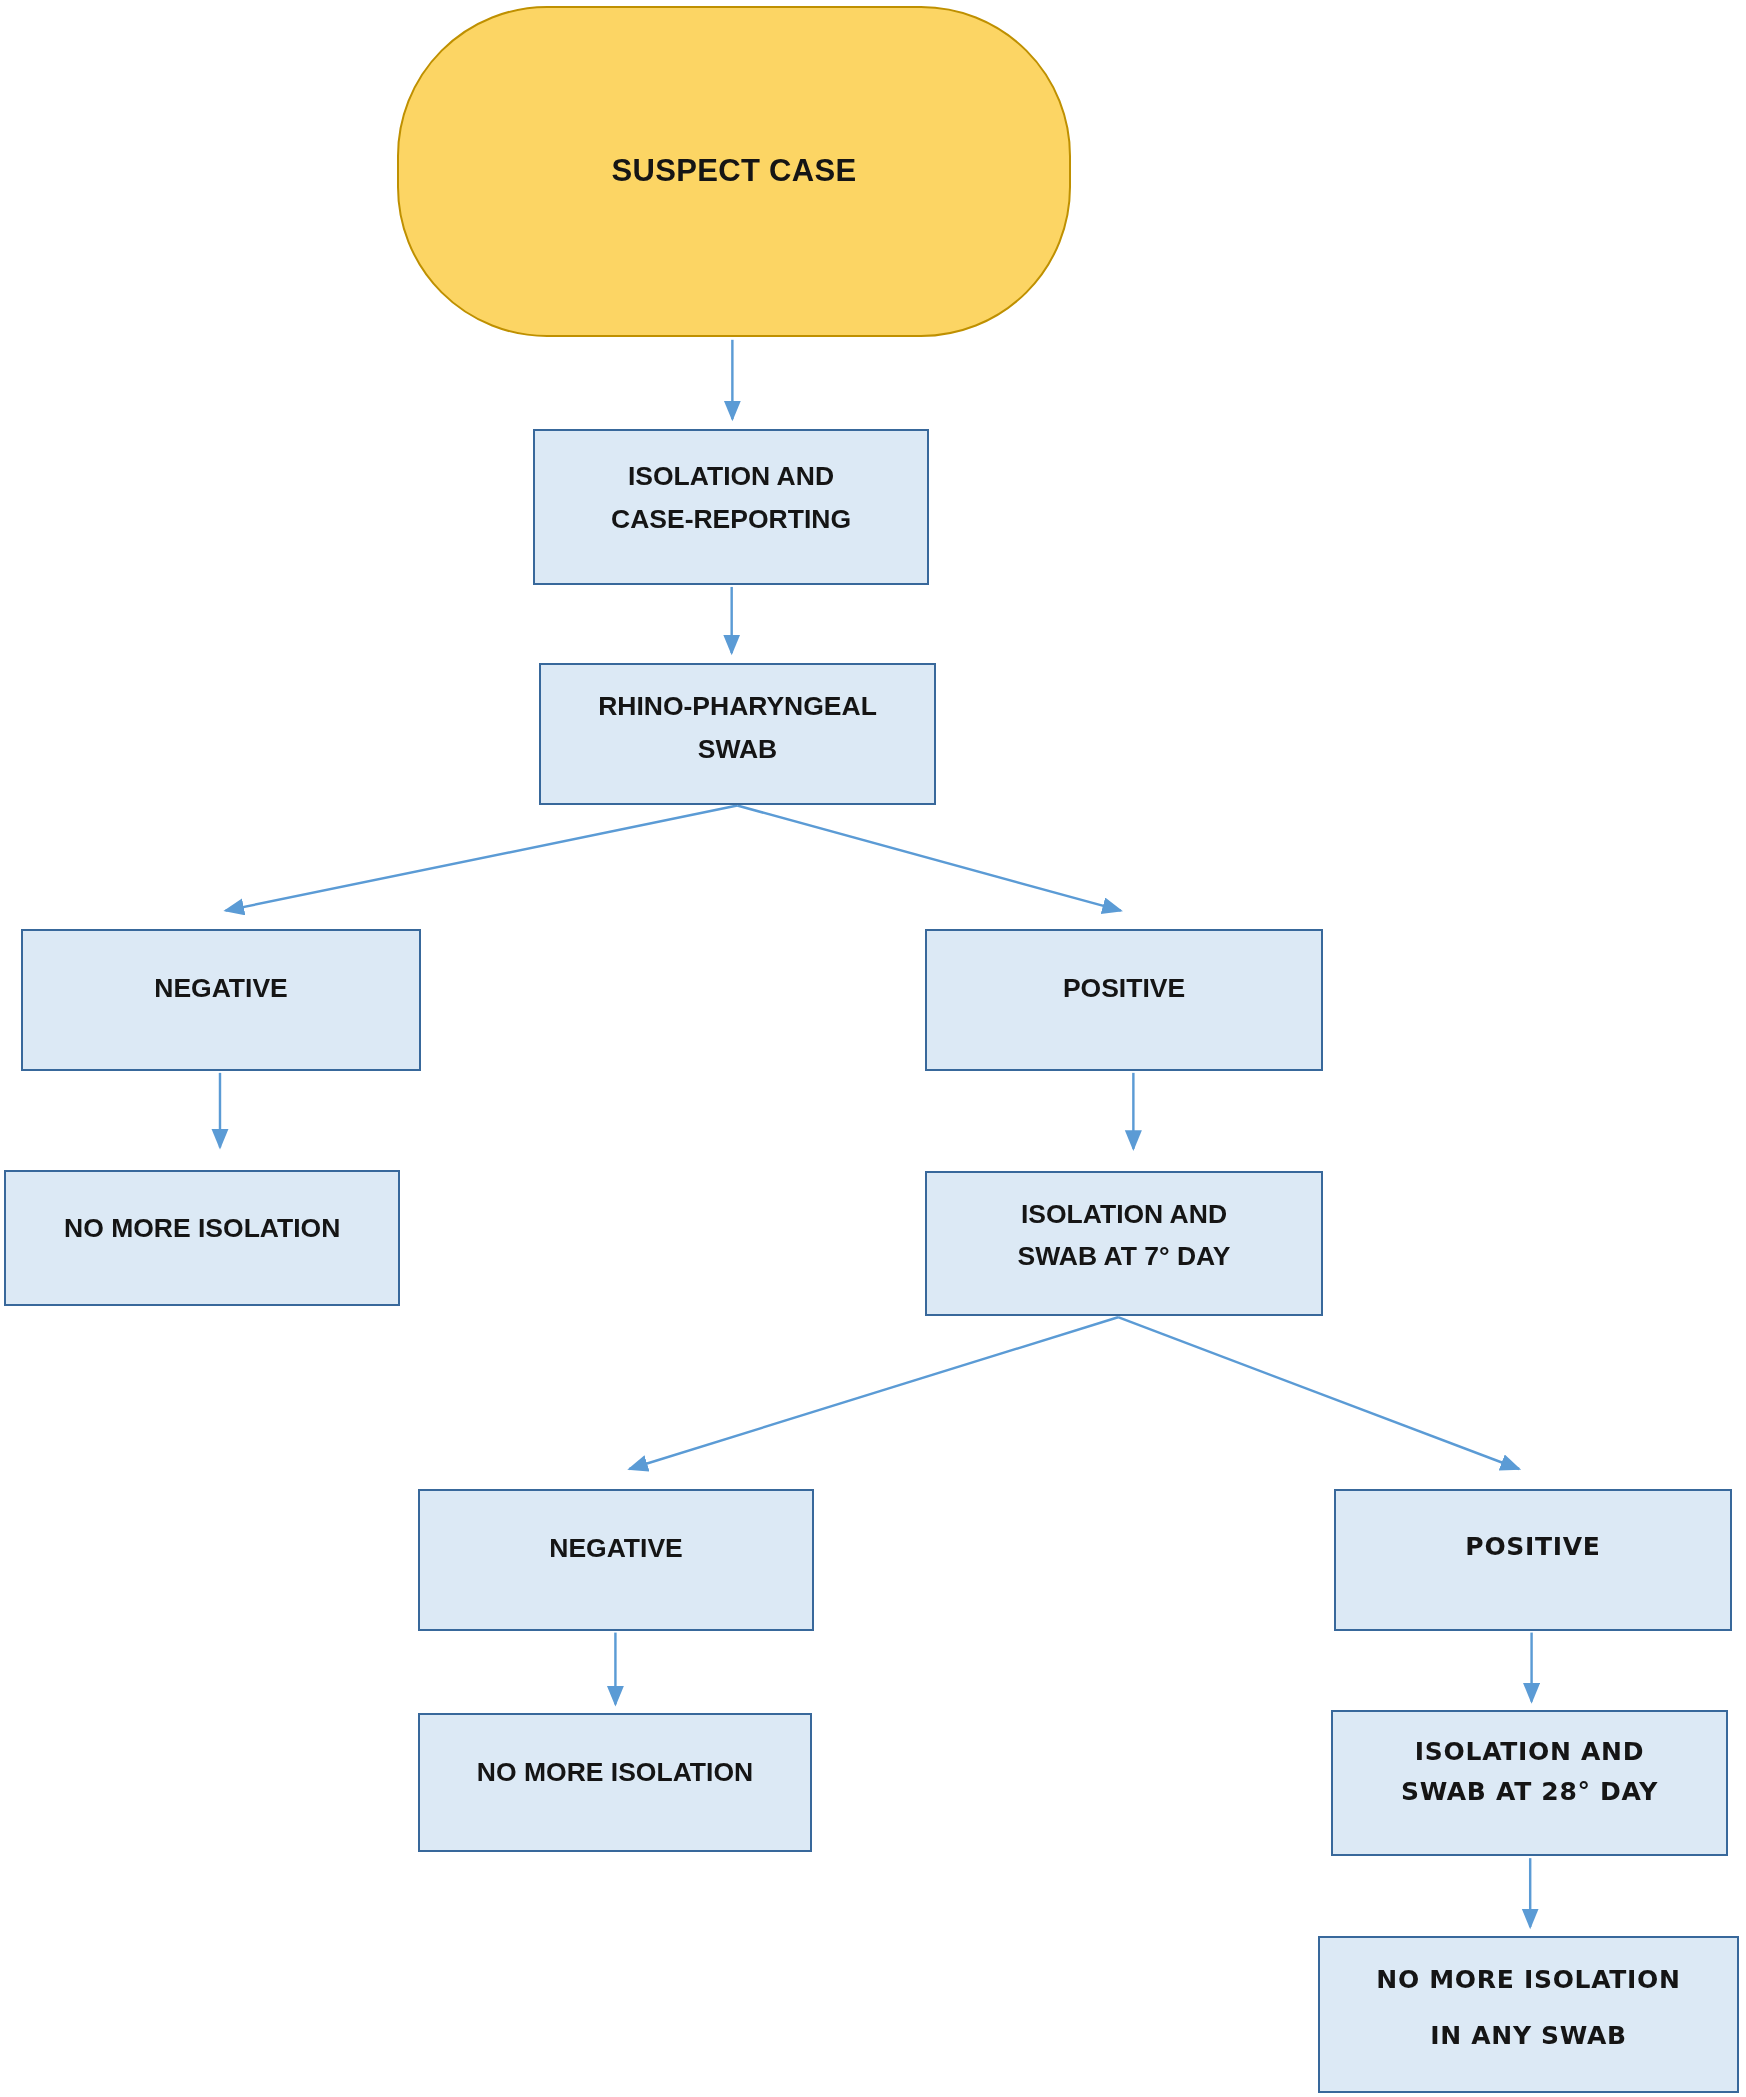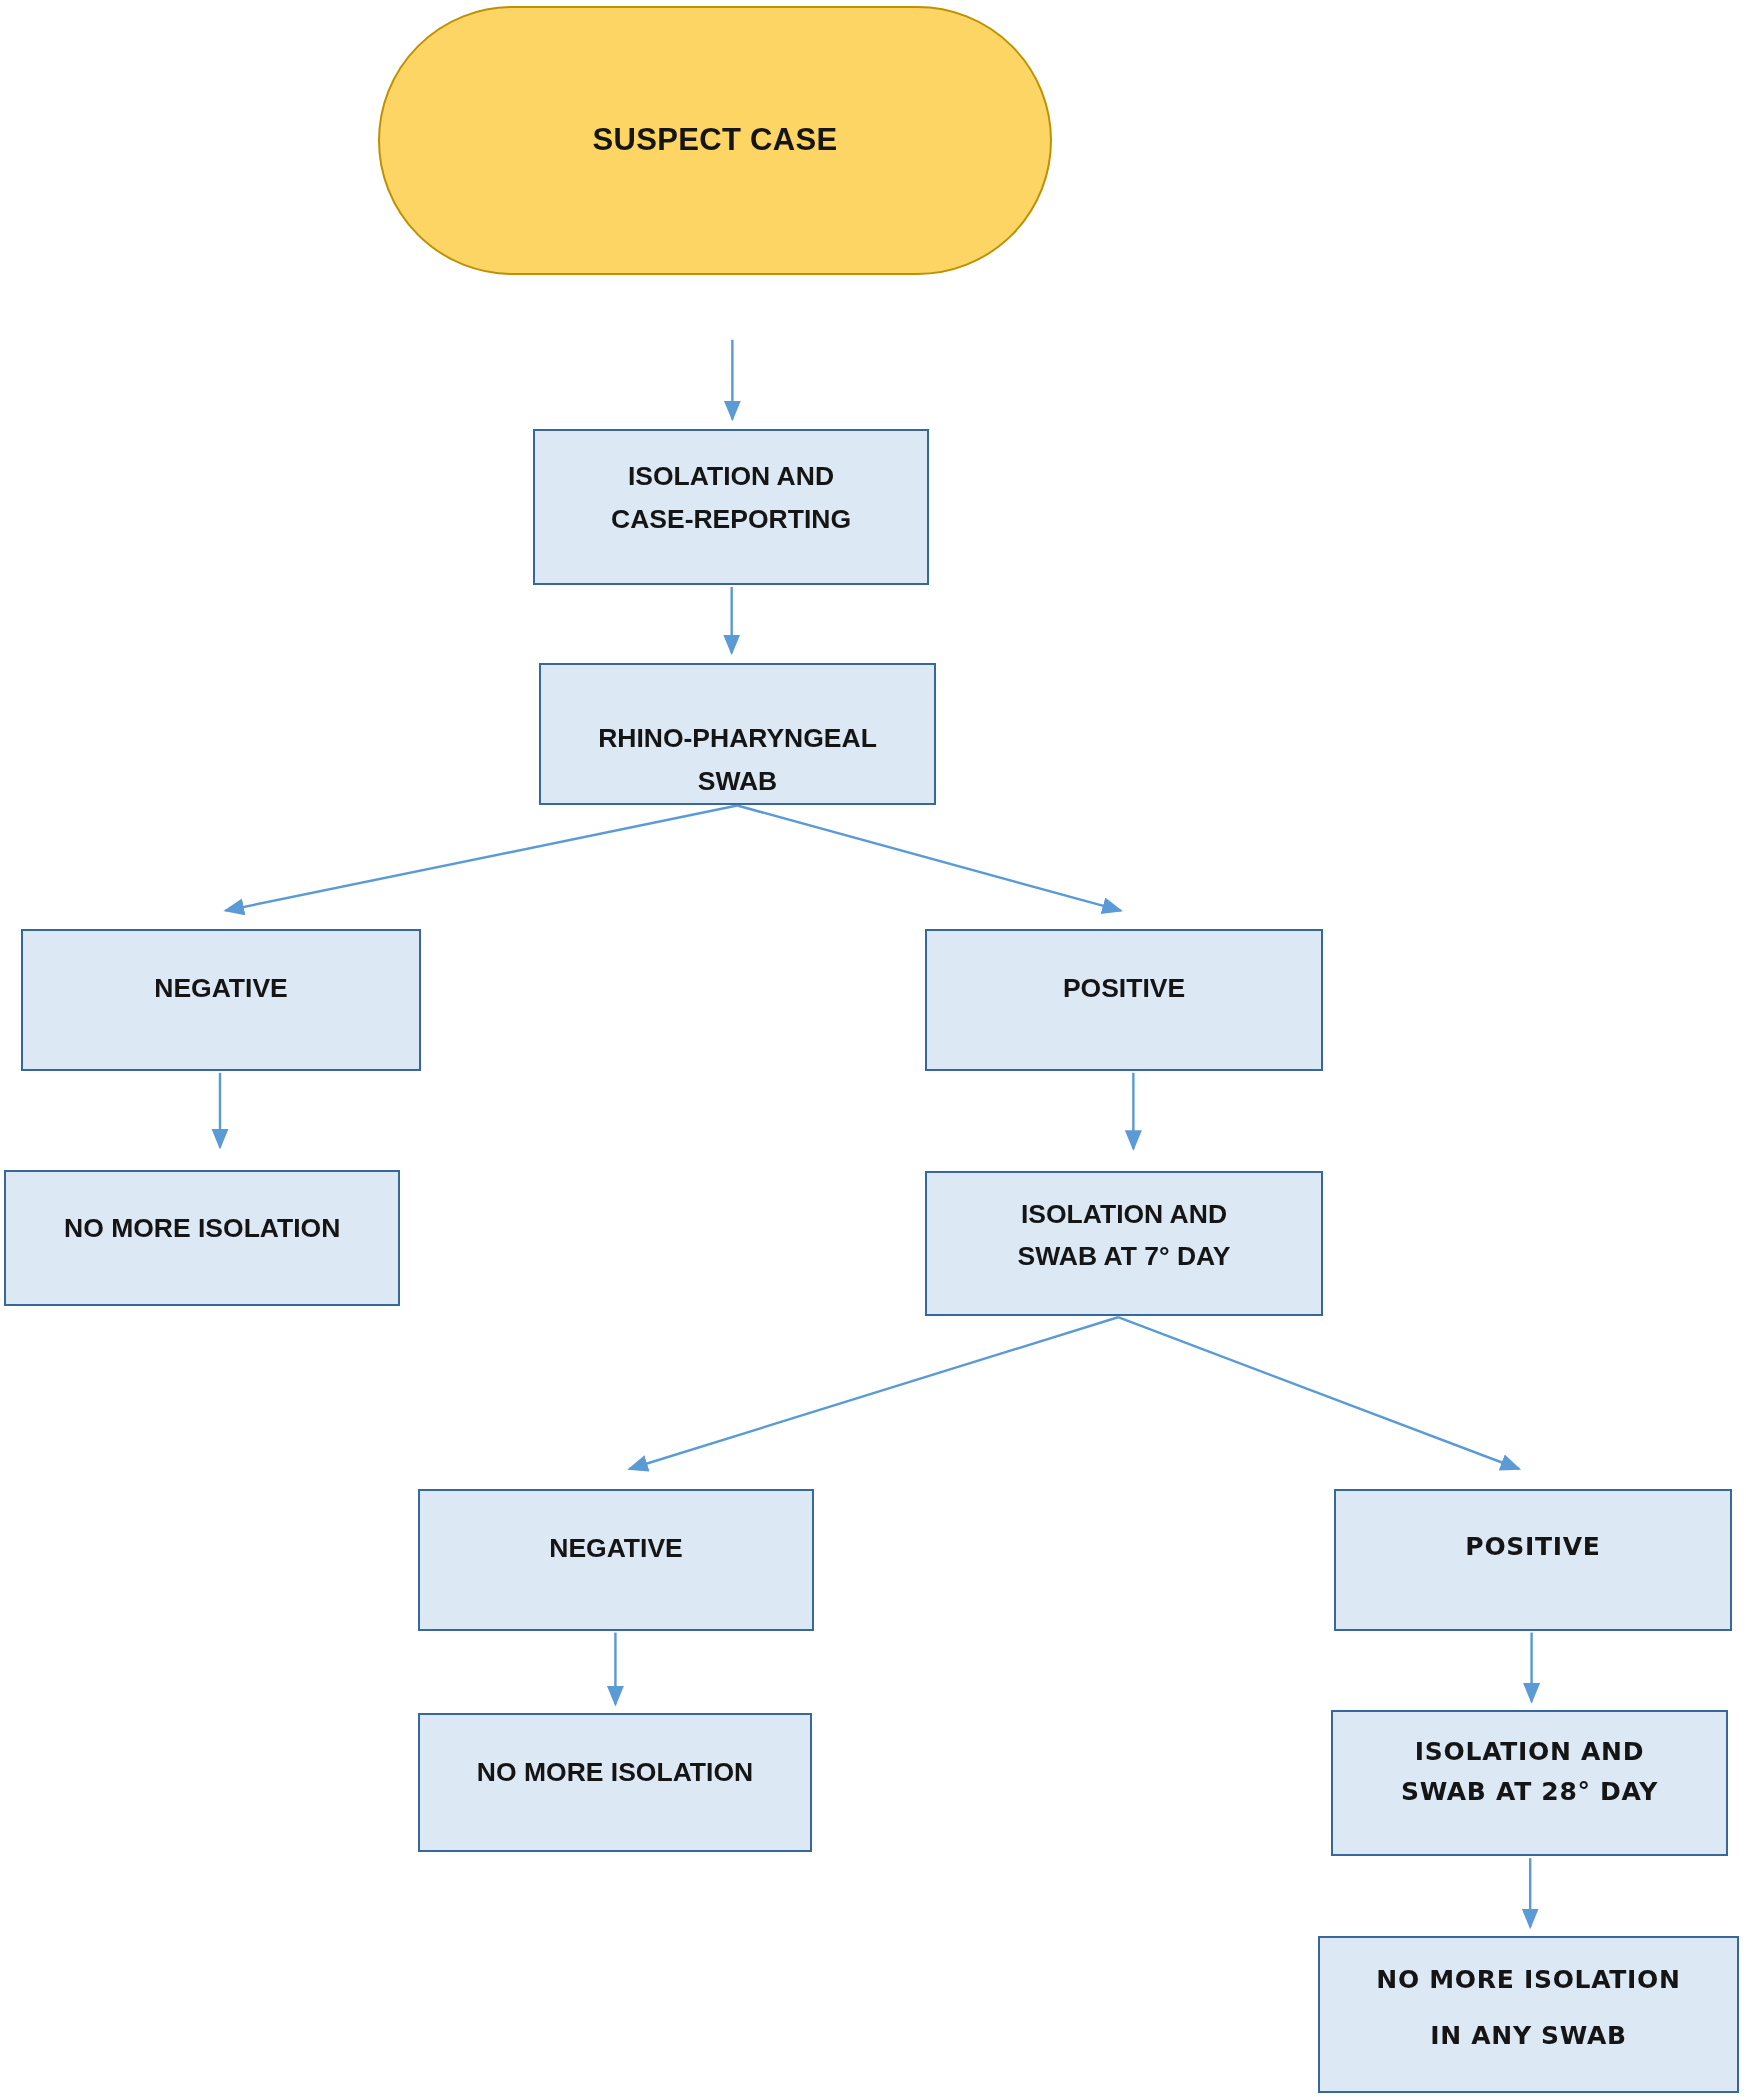--- a/index.html
+++ b/index.html
@@ -55,23 +55,23 @@
   }
   .process {
     background: var(--process-fill);
     border: 2.8px solid var(--process-border);
     font-size: 26.5px;
     line-height: 1.62;
   }
   .node span { display: block; }
 
   
-  .n-suspect   { left: 378px;  top: 5.6px;    width: 674px; height: 269px; }
+  .n-suspect   { left: 397px;  top: 5.6px;    width: 674px; height: 331px; }
   .n-isorep    { left: 533px;  top: 429px;  width: 396px; height: 156px; padding-top: 24px; }
-  .n-rhino     { left: 539px;  top: 663px;  width: 397px; height: 142px; padding-top: 20px; justify-content: flex-end; }
+  .n-rhino     { left: 539px;  top: 663px;  width: 397px; height: 142px; padding-top: 20px; }
   .n-neg1      { left: 21px;   top: 929px; width: 400px; height: 142px; padding-top: 36px; }
   .n-pos1      { left: 925px; top: 929px; width: 398px; height: 142px; padding-top: 36px; }
   .n-nomore1   { left: 4.2px;    top: 1170px; width: 396px; height: 136px; padding-top: 35px; }
   .n-swab14    { left: 925px; top: 1171px; width: 398px; height: 145px; padding-top: 19.5px; }
   .n-neg2      { left: 418px;  top: 1489px; width: 396px; height: 142px; padding-top: 36px; }
   .n-pos2      { left: 1334px; top: 1489px; width: 398px; height: 142px; padding-top: 36px; }
   .n-nomore2   { left: 418px;  top: 1713px; width: 394px; height: 139px; padding-top: 36px; }
   .n-swab21    { left: 1331px; top: 1710px; width: 397px; height: 146px; padding-top: 19.5px; }
   .n-final     { left: 1318px; top: 1936px; width: 421px; height: 157px; padding-top: 14px; line-height: 2.25; }
 

